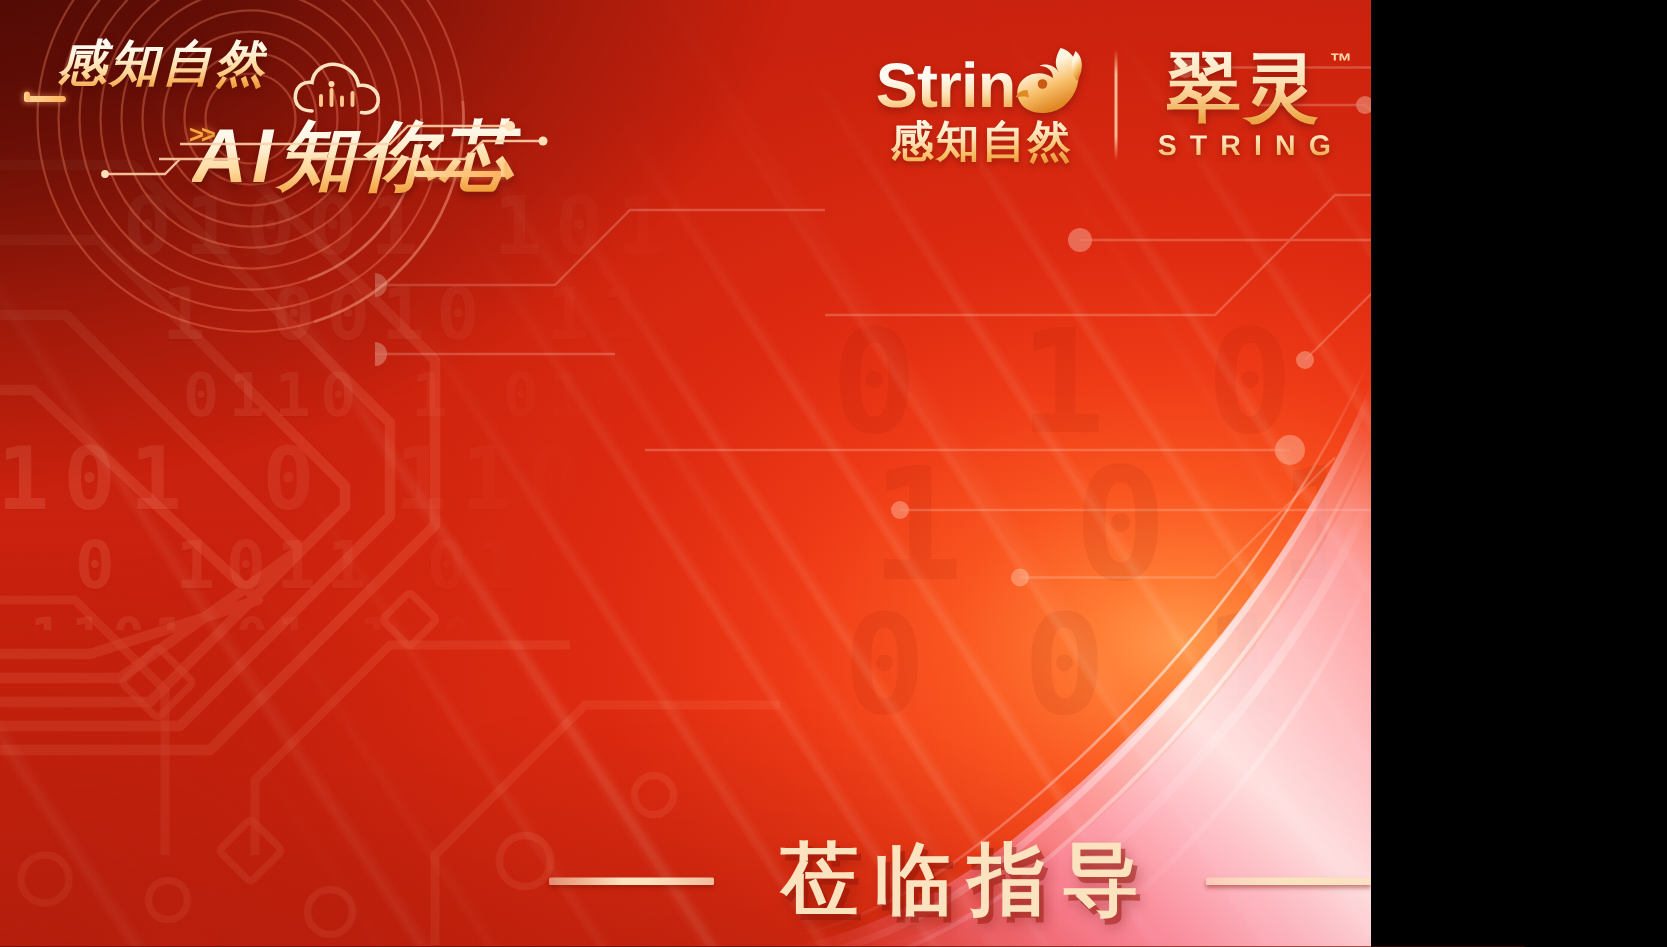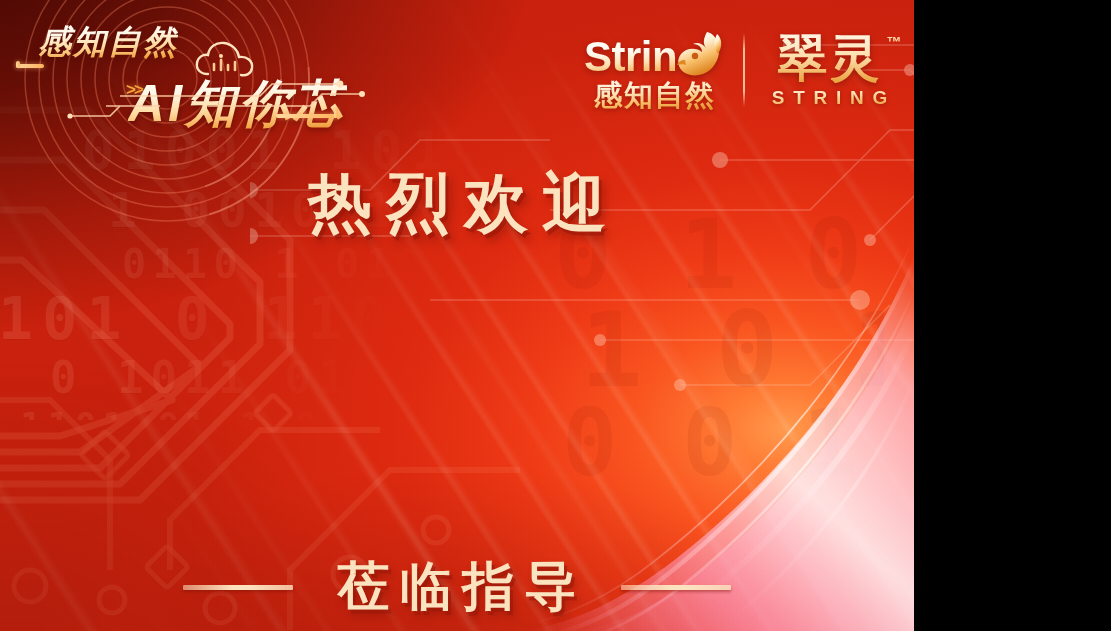--- a/index.html
+++ b/index.html
@@ -205,21 +205,21 @@
   }
   #main-title {
     position: absolute; left: 0; right: 0; top: 352px;
     text-align: center;
     font-size: 98px; font-weight: 700; letter-spacing: .012em;
     color: #ffffff;
     text-shadow: 2px 4px 12px rgba(120,16,6,.42);
   }
   #sub-row {
     position: absolute; left: 0; right: 0; top: 552px;
-    display: flex; align-items: center; justify-content: center; gap: 34px;
+    display: flex; align-items: center; justify-content: flex-end; gap: 34px;
   }
   .rule {
     width: 110px; height: 5px; border-radius: 1px;
     background: linear-gradient(90deg, rgba(251,226,190,.55), #fbe3bf 45%, #fbe3bf 60%, rgba(251,226,190,.8));
     box-shadow: 0 2px 3px rgba(130,18,7,.45);
   }
   #sub-text {
     font-size: 52px; font-weight: 900; letter-spacing: .20em; text-indent: .20em;
     color: #fbe3bf;
     text-shadow:
@@ -438,21 +438,20 @@
 
     <div class="br-col">
       <div id="cuiling-wrap">
         <div id="cuiling">翠灵</div>
         <div id="tm-mark">™</div>
       </div>
       <div id="string-latin">STRING</div>
     </div>
   </div>
 
-  <div id="welcome-line">热烈欢迎</div>
 
   <div id="sub-row">
     <div class="rule"></div>
     <div id="sub-text">莅临指导</div>
     <div class="rule"></div>
   </div>
 
 </div>
 
 </body></html>

